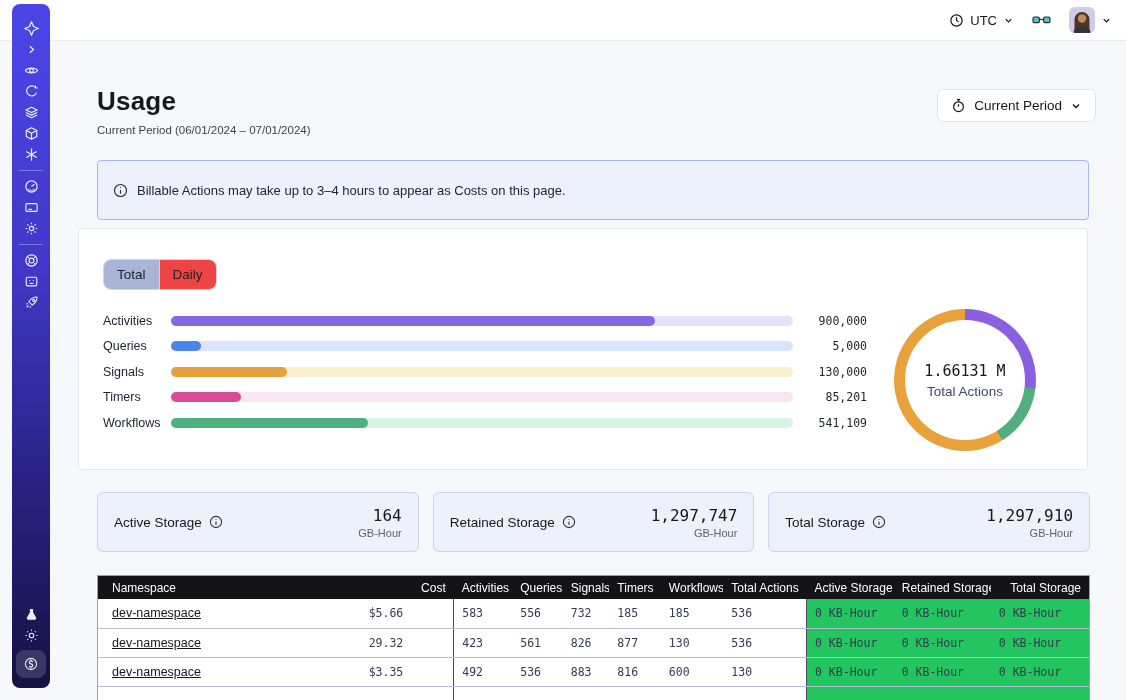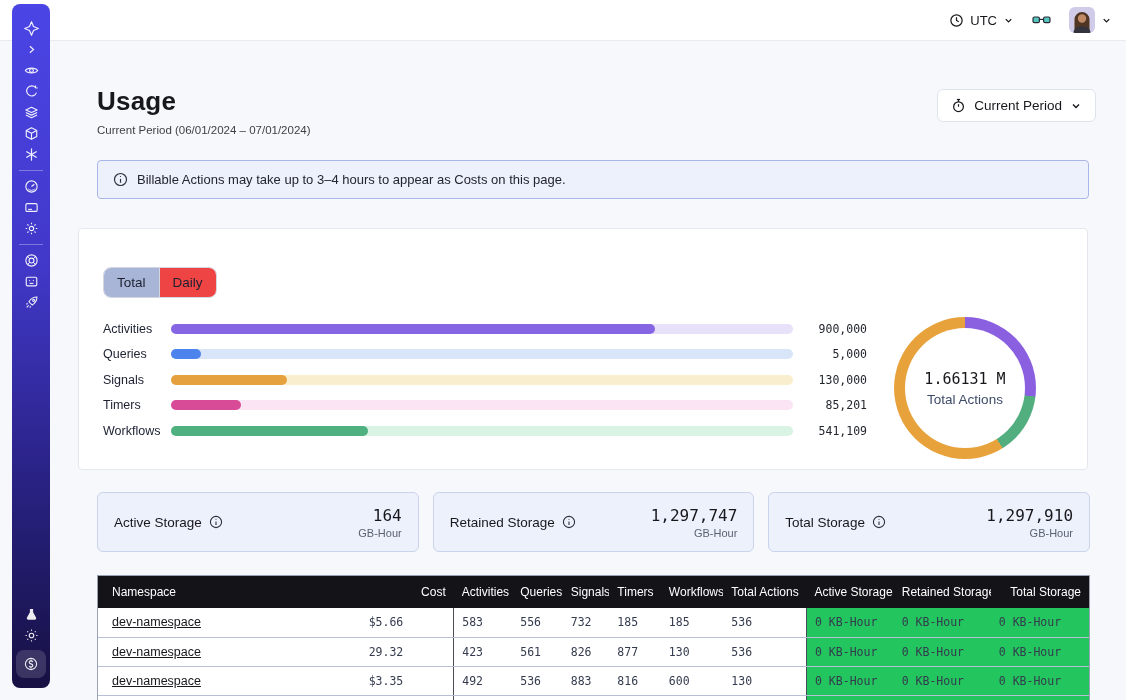--- a/index.html
+++ b/index.html
@@ -29,29 +29,29 @@
   .sb-item.boxed { width:30px; height:28px; background:rgba(255,255,255,.16); border-radius:8px; margin-top:4px; }
 
   
   .page-title { position:absolute; left:97px; top:86px; font-size:26px; font-weight:700; letter-spacing:.2px; }
   .page-sub { position:absolute; left:97px; top:124px; font-size:11.5px; color:#3f3f46; }
   .period-btn { position:absolute; right:30px; top:89px; height:33px; background:#fff;
                 border:1px solid #dfe3ec; border-radius:6px; display:flex; align-items:center;
                 gap:8px; padding:0 13px; font-size:13.5px; font-weight:500; color:#17171c; cursor:pointer; }
 
   
-  .banner { position:absolute; left:97px; right:37px; top:160px; height:39px;
+  .banner { position:absolute; left:97px; right:37px; top:160px; height:60px;
             background:#edf1fc; border:1px solid #a9b6e8; border-radius:4px;
             display:flex; align-items:center; gap:9px; padding:0 15px; font-size:13px; color:#23262f; }
 
   
   .bill-card { position:absolute; left:78px; right:38px; top:228px; height:242px; background:#fff;
                border:1px solid #e4e7ee; border-radius:4px; padding:17px 24px 0 24px; }
   .bill-head { display:flex; align-items:center; gap:8px; font-size:15px; color:#17171c; }
-  .toggle { display:inline-flex; margin-top:21px; border:1px solid #d2d6e0; border-radius:8px; overflow:hidden; background:#fff; }
+  .toggle { display:inline-flex; margin-top:13px; border:1px solid #d2d6e0; border-radius:8px; overflow:hidden; background:#fff; }
   .tab { padding:7px 13px; font-size:13.5px; color:#1c2030; cursor:pointer; background:#ef4444; }
   .tab.sel { background:#a9b5d6; }
   .tab + .tab { border-left:1px solid #d2d6e0; }
 
   .chart-wrap { display:flex; align-items:flex-start; margin-top:16px; }
   .bars { flex:1 1 auto; padding-top:2px; }
   .crow { display:flex; align-items:center; height:25.5px; }
   .clabel { width:68px; font-size:12.5px; color:#1c2030; flex:0 0 auto; }
   .track { flex:1 1 auto; height:10px; border-radius:5px; position:relative; margin-right:16px; }
   .fill { position:absolute; left:0; top:0; bottom:0; border-radius:5px; }
@@ -69,21 +69,21 @@
   .scard { flex:1 1 0; height:60px; background:#edf1fb; border:1px solid #c9d3ec; border-radius:6px;
            display:flex; align-items:center; justify-content:space-between; padding:0 16px; }
   .scard-label { display:flex; align-items:center; gap:7px; font-size:13.5px; color:#17171c; }
   .scard-right { text-align:right; }
   .scard-val { font-size:16px; color:#17171c; }
   .scard-unit { font-size:11px; color:#5b6272; margin-top:2px; }
 
   
   .tablewrap { position:absolute; left:97px; right:36px; top:575px; border:1px solid #9aa1b3; border-bottom:none; }
   table { width:100%; border-collapse:collapse; table-layout:fixed; }
-  thead th { background:#131318; color:#fff; font-weight:500; font-size:12px; height:32px;
+  thead th { background:#131318; color:#fff; font-weight:500; font-size:12px; height:23px;
              padding:0 8px; text-align:right; white-space:nowrap; overflow:hidden; }
   thead th.ns { text-align:left; padding-left:14px; }
   tbody td { background:#fff; height:29px; border-bottom:1px solid #b7bfd4; padding:0 8px;
              font-family:"DejaVu Sans Mono", monospace; font-size:11.5px; color:#343b4e; white-space:nowrap; }
   tbody td.ns { text-align:left; font-family:"Liberation Sans", sans-serif; font-size:12.5px; padding-left:14px; }
   tbody td.ns a { color:#17171c; text-decoration:underline; }
   td.divl, th.divl-b { border-left:1px solid #4c4c58; }
   tbody td.stor { background:#22c55e; }
   td.stor.last { padding-right:24px; }
 

